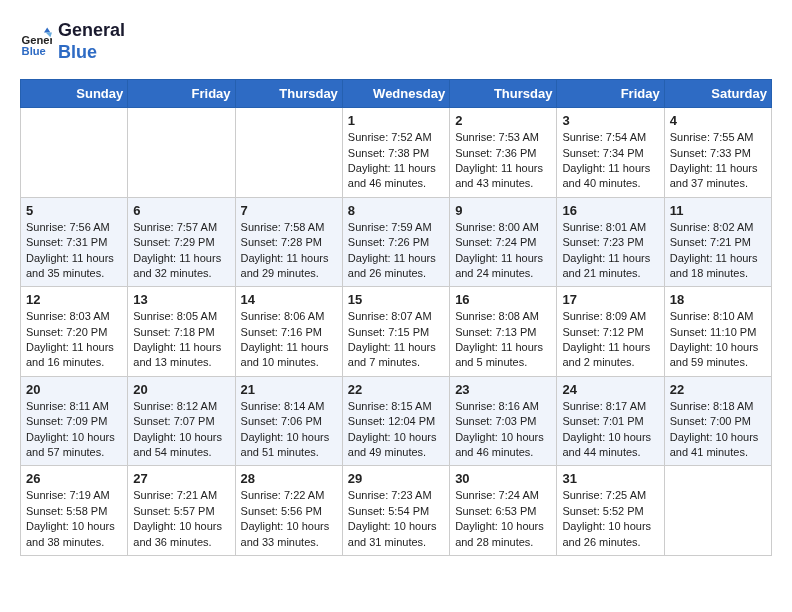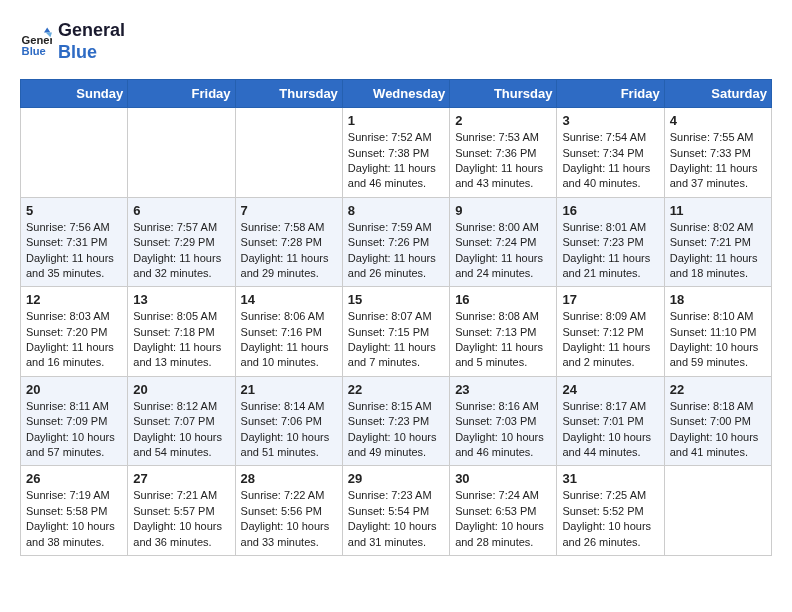--- a/index.html
+++ b/index.html
@@ -241,21 +241,21 @@
         </td>
         <td>
           <div class="day-number">21</div>
           <div class="day-info">Sunrise: 8:14 AM
 Sunset: 7:06 PM
 Daylight: 10 hours and 51 minutes.</div>
         </td>
         <td>
           <div class="day-number">22</div>
           <div class="day-info">Sunrise: 8:15 AM
-Sunset: 7:23 PM
+Sunset: 12:04 PM
 Daylight: 10 hours and 49 minutes.</div>
         </td>
         <td>
           <div class="day-number">23</div>
           <div class="day-info">Sunrise: 8:16 AM
 Sunset: 7:03 PM
 Daylight: 10 hours and 46 minutes.</div>
         </td>
         <td>
           <div class="day-number">24</div>

